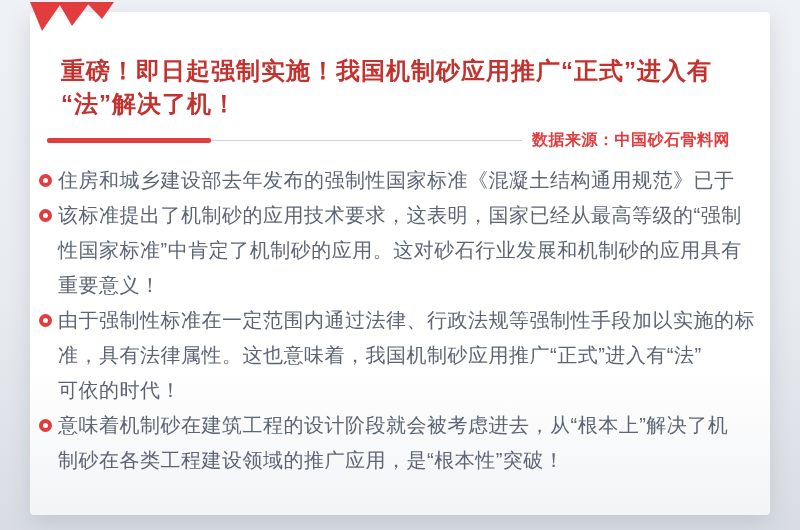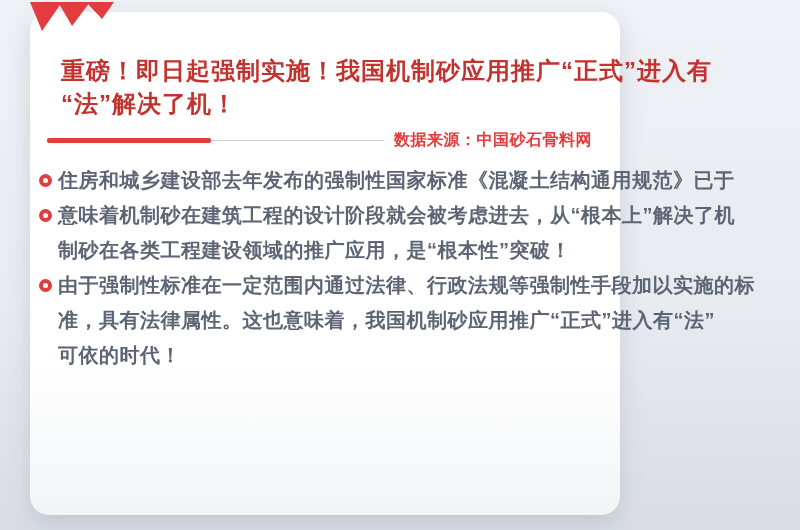--- a/index.html
+++ b/index.html
@@ -10,51 +10,51 @@
   body{
     width:800px;height:530px;overflow:hidden;position:relative;
     font-family:"Liberation Sans","DejaVu Sans",sans-serif;
     background:linear-gradient(180deg,#eef1f5 0%,#e8ebf0 55%,#d9dde3 100%);
   }
   .zigzag{
     position:absolute;left:28px;top:2px;width:88px;height:29px;z-index:3;
     color:var(--accent);
   }
   .card{
-    position:absolute;left:30px;top:12px;width:590px;height:503px;
+    position:absolute;left:30px;top:12px;width:740px;height:503px;
     background:linear-gradient(180deg,#ffffff 0%,#ffffff 70%,#f3f4f6 100%);
-    border-radius:19px;z-index:1;
+    border-radius:4px;z-index:1;
     box-shadow:0 8px 22px rgba(140,150,165,0.30);
     box-sizing:border-box;padding:42px 28px 0 28px;
   }
   .title{margin-left:3px;}
   .title-line{
     font-size:24px;line-height:33px;font-weight:bold;letter-spacing:1px;
     color:var(--title);white-space:nowrap;
   }
   .divider-row{
     display:flex;align-items:center;height:16px;margin-top:12px;
-    margin-left:-11px;margin-right:0;
+    margin-left:-11px;margin-right:12px;
   }
   .divider-bar{width:164px;height:5px;border-radius:2px;background:var(--accent);flex:none;}
   .divider-line{flex:1;height:1px;background:var(--line);margin-right:10px;}
   .source-label{
     flex:none;font-size:16px;font-weight:bold;color:var(--accent);
     white-space:nowrap;letter-spacing:0.5px;
   }
   .bullet-list{margin-top:15px;margin-left:-19px;}
   .bullet-item{display:flex;align-items:flex-start;}
   .bullet-marker{
     flex:none;width:13px;height:13px;box-sizing:border-box;margin-top:11px;
     border:4px solid var(--accent);border-radius:50%;background:#fff;margin-right:6px;
   }
   .bullet-lines{min-width:0;}
   .bullet-line{
     font-size:20px;line-height:35px;color:var(--body);
-    letter-spacing:0.5px;white-space:nowrap;font-weight:bold;
+    letter-spacing:0.5px;white-space:nowrap;
   }
 </style>
 </head>
 <body>
 
 <svg class="zigzag" viewBox="0 0 88 29" preserveAspectRatio="none" aria-hidden="true">
   <polygon points="2,0 34,0 14,29" fill="currentColor"></polygon>
   <polygon points="30,0 62,0 44,24" fill="currentColor"></polygon>
   <polygon points="58,0 86,0 74,17" fill="currentColor"></polygon>
 </svg>
@@ -75,27 +75,35 @@
   <div class="bullet-list">
       <div class="bullet-item">
         <span class="bullet-marker"></span>
         <div class="bullet-lines">
           <div class="bullet-line">住房和城乡建设部去年发布的强制性国家标准《混凝土结构通用规范》已于</div>
         </div>
       </div>
       <div class="bullet-item">
         <span class="bullet-marker"></span>
         <div class="bullet-lines">
-          <div class="bullet-line">意味着机制砂在建筑工程的设计阶段就会被考虑进去，从“根本上”解决了机</div>
-          <div class="bullet-line">制砂在各类工程建设领域的推广应用，是“根本性”突破！</div>
+          <div class="bullet-line">该标准提出了机制砂的应用技术要求，这表明，国家已经从最高等级的“强制</div>
+          <div class="bullet-line">性国家标准”中肯定了机制砂的应用。这对砂石行业发展和机制砂的应用具有</div>
+          <div class="bullet-line">重要意义！</div>
         </div>
       </div>
       <div class="bullet-item">
         <span class="bullet-marker"></span>
         <div class="bullet-lines">
           <div class="bullet-line">由于强制性标准在一定范围内通过法律、行政法规等强制性手段加以实施的标</div>
           <div class="bullet-line">准，具有法律属性。这也意味着，我国机制砂应用推广“正式”进入有“法”</div>
           <div class="bullet-line">可依的时代！</div>
         </div>
       </div>
+      <div class="bullet-item">
+        <span class="bullet-marker"></span>
+        <div class="bullet-lines">
+          <div class="bullet-line">意味着机制砂在建筑工程的设计阶段就会被考虑进去，从“根本上”解决了机</div>
+          <div class="bullet-line">制砂在各类工程建设领域的推广应用，是“根本性”突破！</div>
+        </div>
+      </div>
     </div>
 
 </div>
 
 </body></html>

